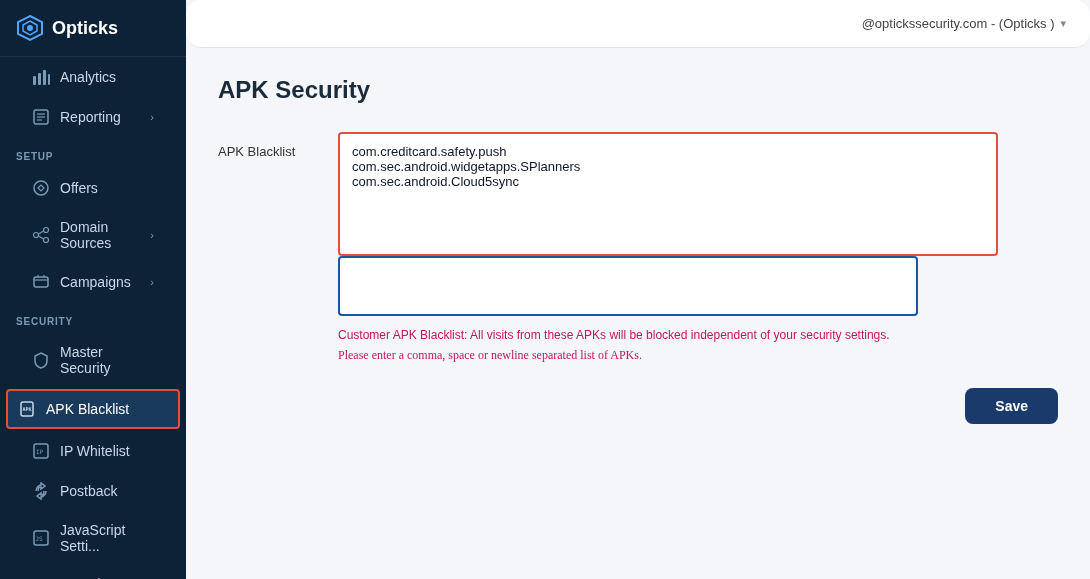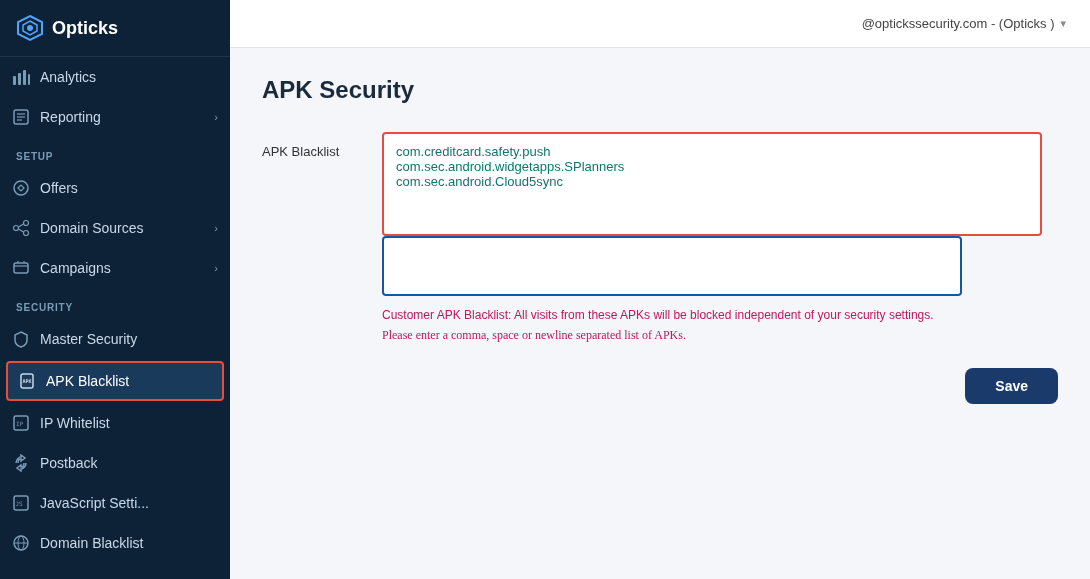--- a/index.html
+++ b/index.html
@@ -1,20 +1,20 @@
 <!DOCTYPE html>
 <html><head>
   <meta charset="utf-8">
   <style>
     * { margin: 0; padding: 0; box-sizing: border-box; }
     body { font-family: -apple-system, BlinkMacSystemFont, 'Segoe UI', sans-serif; display: flex; height: 579px; overflow: hidden; background: #f5f6fa; }
 
     
     .sidebar {
-      width: 230px;
+      width: 186px;
       background: #0d2137;
       color: #fff;
       display: flex;
       flex-direction: column;
       flex-shrink: 0;
       height: 100%;
       overflow-y: auto;
     }
     .sidebar-logo {
       display: flex;
@@ -37,21 +37,21 @@
       font-weight: 700;
       color: #7a9bb5;
       letter-spacing: 0.08em;
       padding: 14px 16px 6px 16px;
       text-transform: uppercase;
     }
     .sidebar-item {
       display: flex;
       align-items: center;
       gap: 10px;
-      padding: 11px 12px;
+      padding: 11px 32px;
       cursor: pointer;
       color: #c8d8e8;
       font-size: 14px;
       position: relative;
       border-radius: 0;
       transition: background 0.15s;
     }
     .sidebar-item.active {
       background: #1a3a5c;
       color: #fff;
@@ -85,20 +85,21 @@
     
     .topbar {
       background: #fff;
       border-bottom: 1px solid #e0e4ea;
       padding: 0 24px;
       height: 48px;
       display: flex;
       align-items: center;
       justify-content: flex-end;
       flex-shrink: 0;
+      border-radius: 15px;
     }
     .topbar-user {
       display: flex;
       align-items: center;
       gap: 6px;
       font-size: 13px;
       color: #444;
       cursor: pointer;
     }
     .topbar-user .chevron-down {
@@ -141,23 +142,23 @@
       border-radius: 4px;
       padding: 0;
       background: #fff;
     }
     .blacklist-textarea {
       width: 100%;
       border: none;
       outline: none;
       padding: 10px 12px;
       font-size: 13px;
-      color: #0f766e;
+      color: #0f172a;
       resize: none;
-      height: 100px;
+      height: 120px;
       font-family: inherit;
       background: transparent;
       display: block;
     }
 
     
     .extra-input-area {
       border: 2px solid #1a56a0;
       border-radius: 4px;
       height: 60px;

